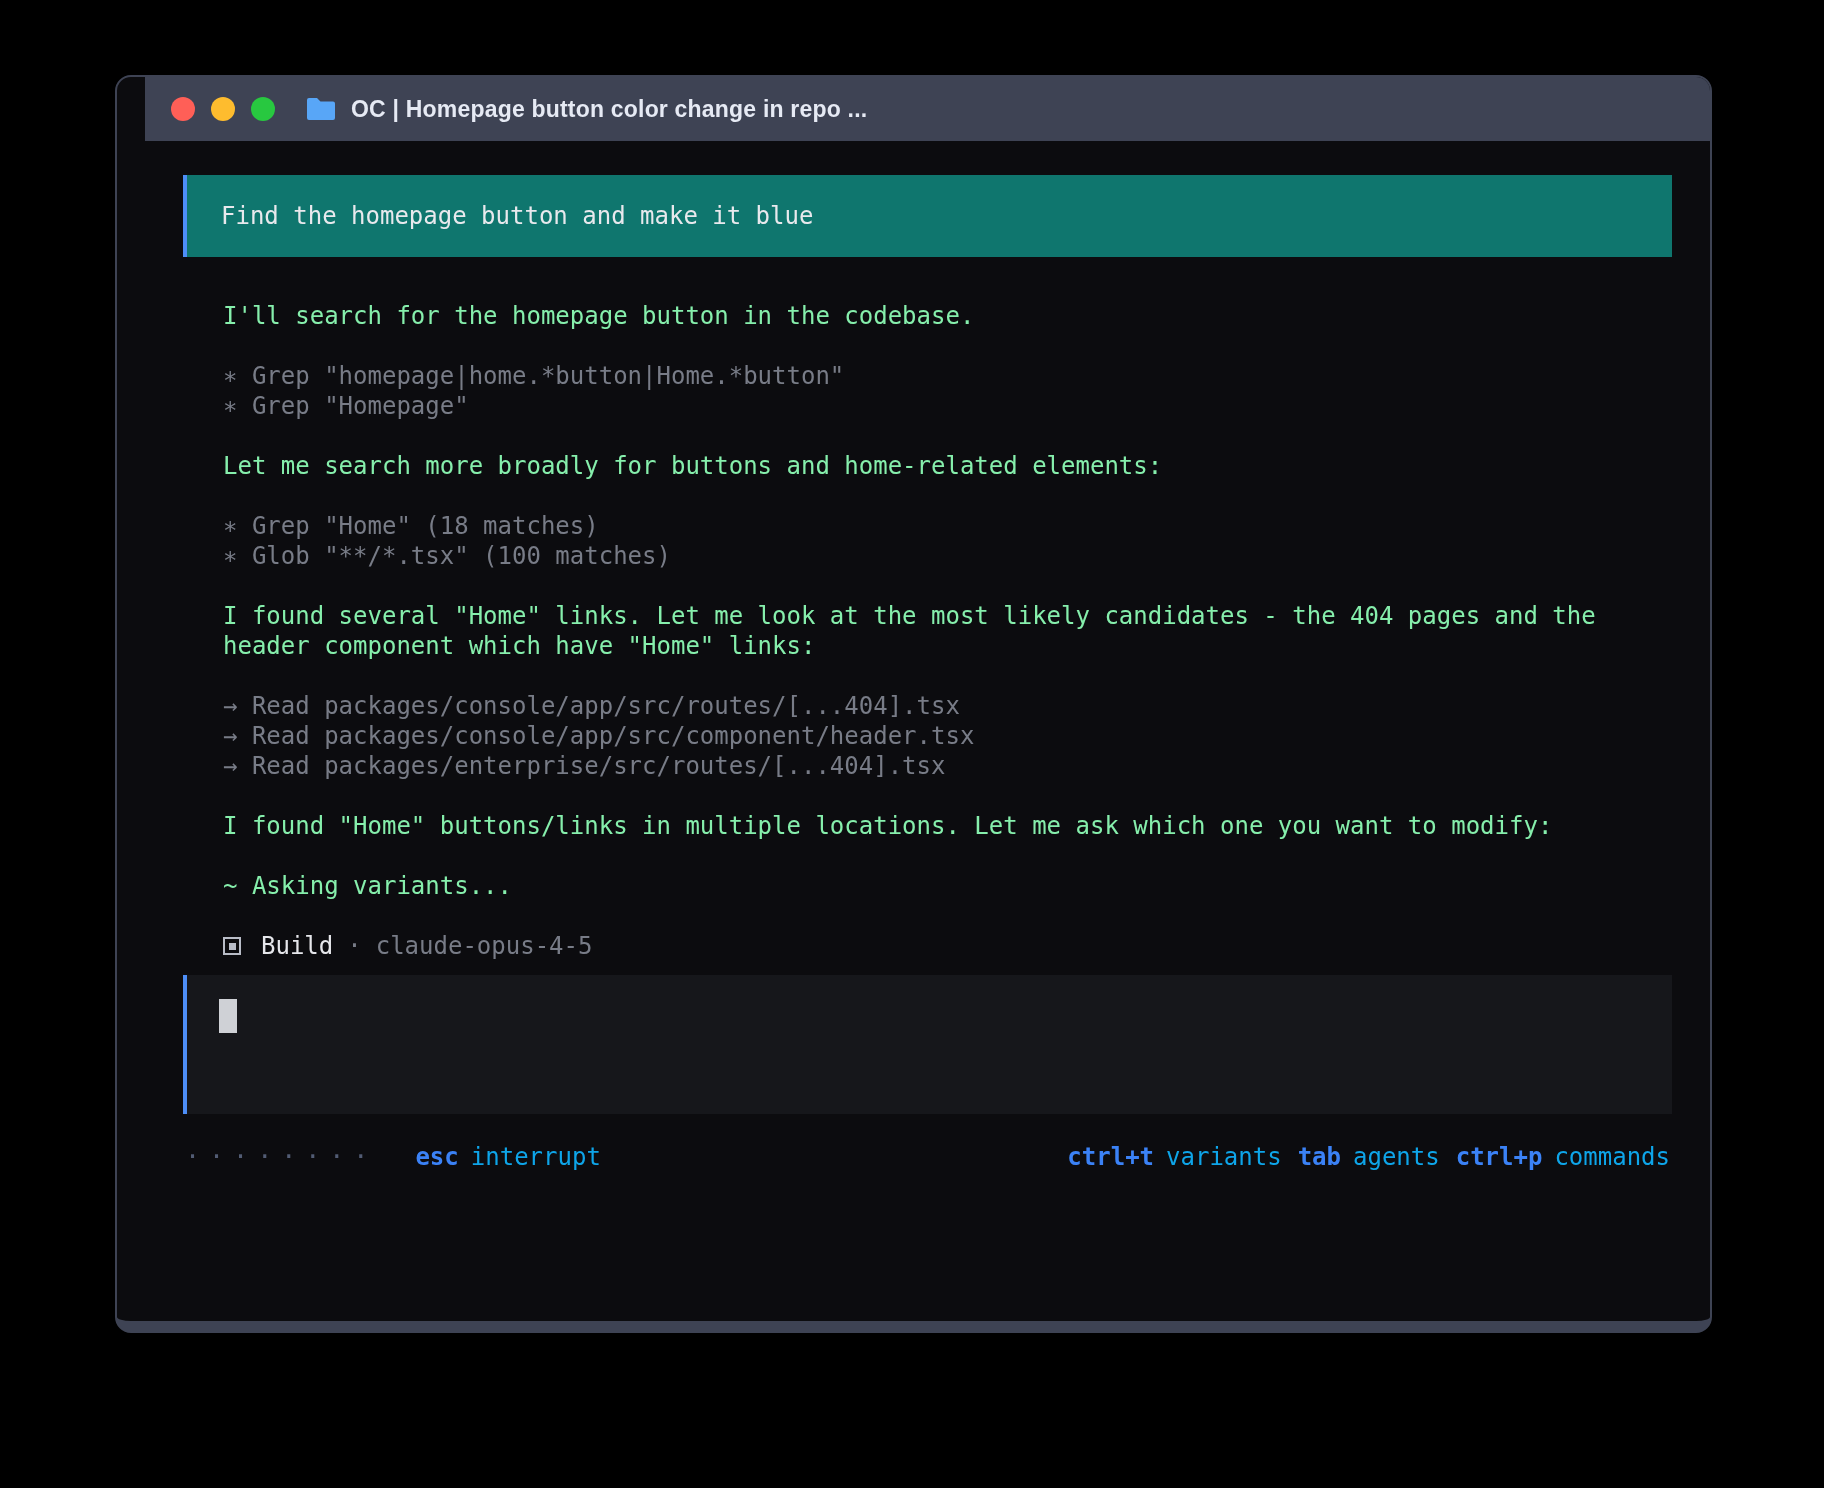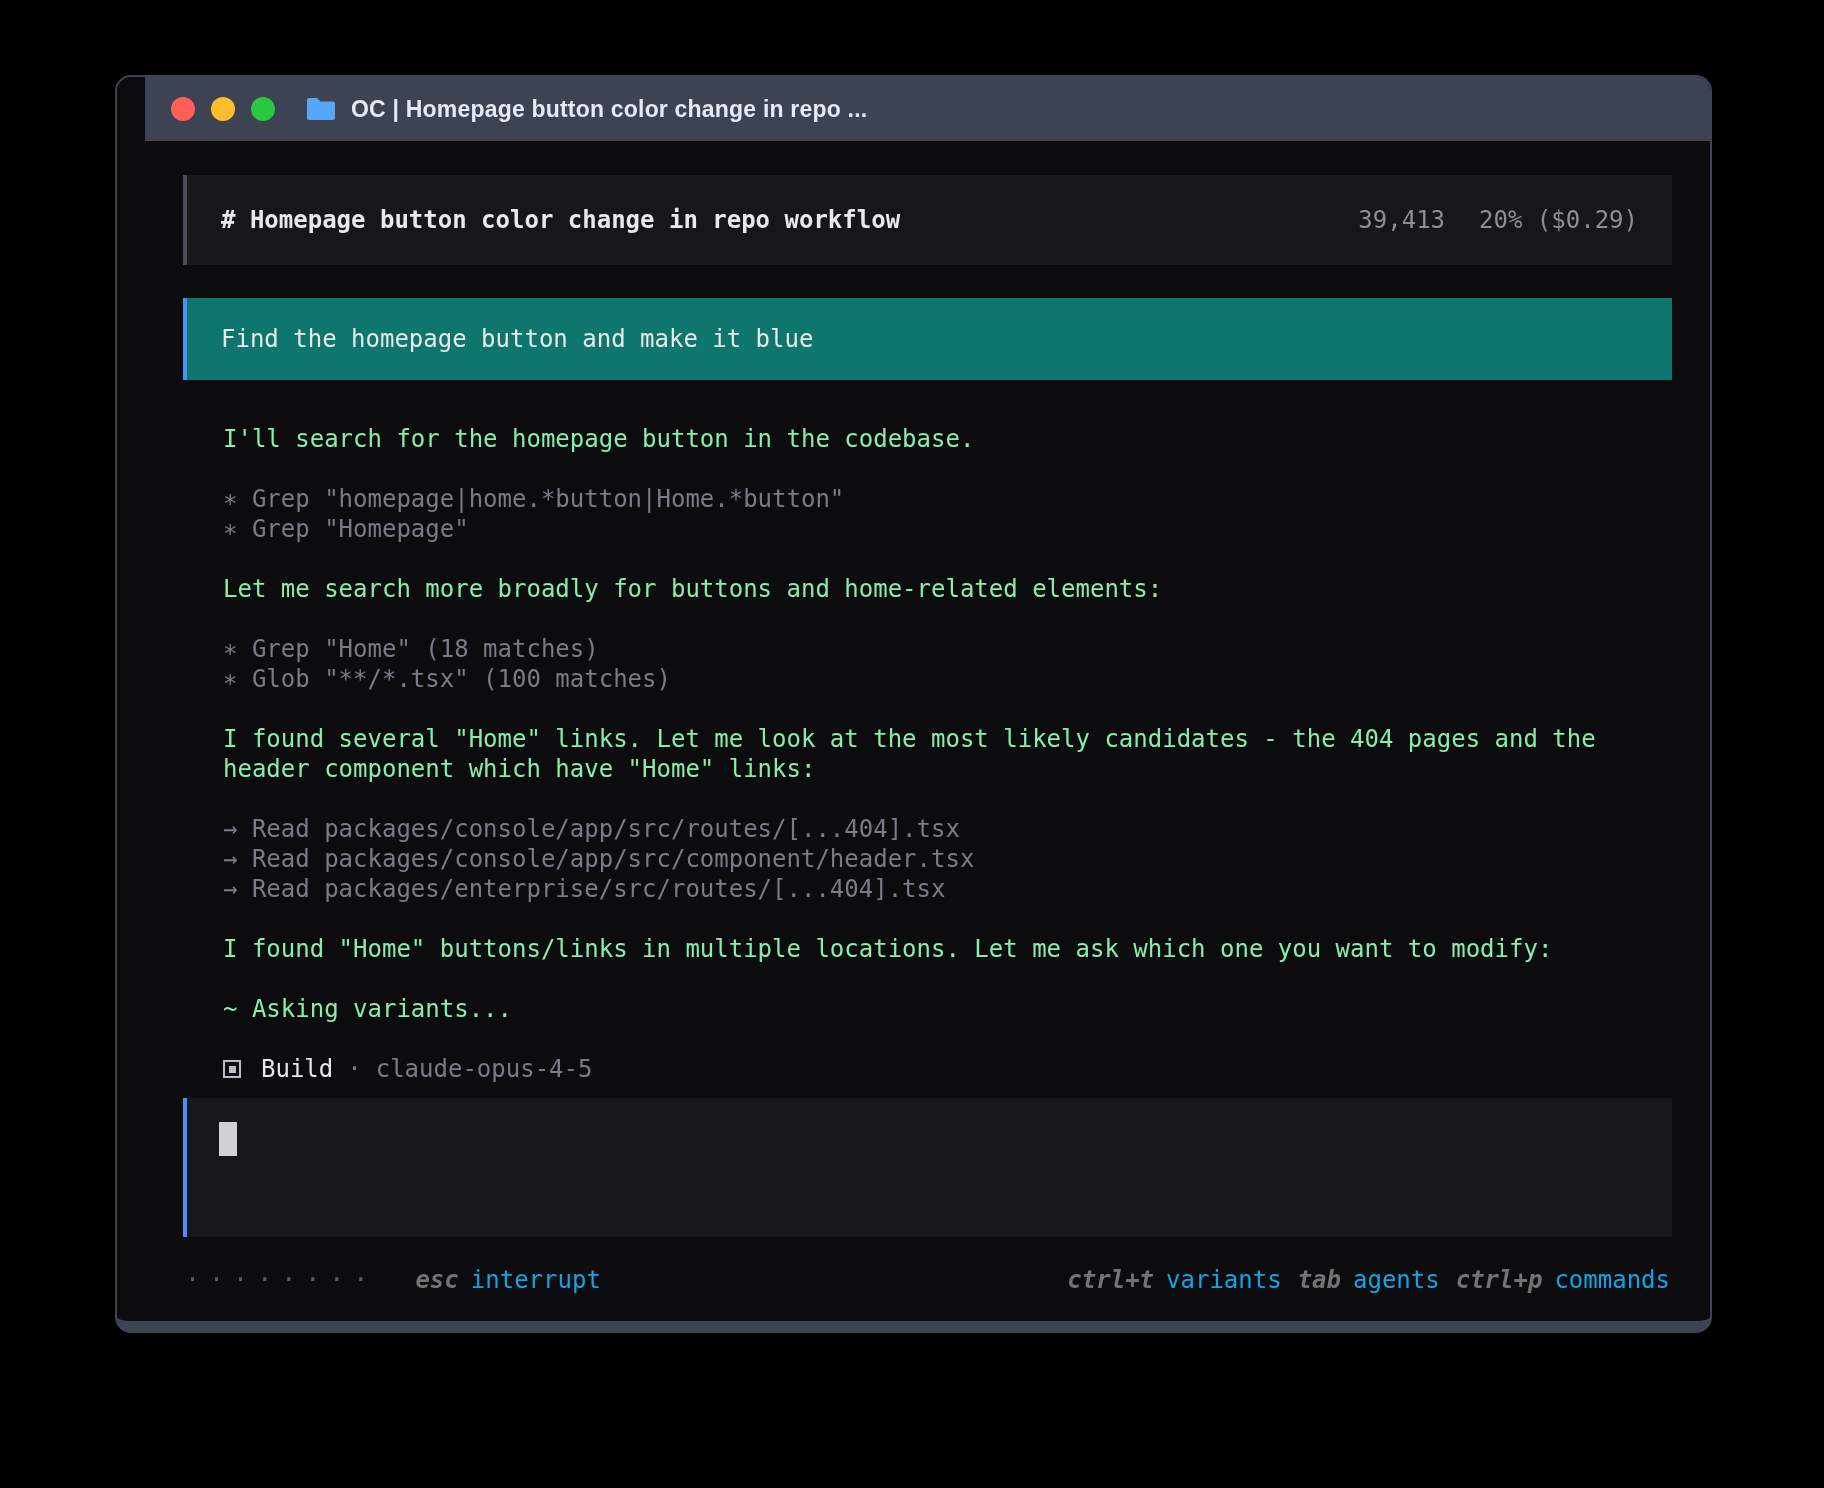--- a/index.html
+++ b/index.html
@@ -76,21 +76,21 @@
   .mode-label { color:#5b9bf5; }
   .model-name { color:#e6e7eb; margin-left:30px; }
   .provider-name { color:#7a7e89; margin-left:14px; }
 
   .status-bar {
     margin-top:28px; display:flex; align-items:center; justify-content:space-between;
     font-size:24px; line-height:30px; padding:0 2px;
   }
   .status-left { display:flex; align-items:center; }
   .spinner { color:#525c74; letter-spacing:9px; margin-right:38px; font-size:25px; }
-  .sb-key { color:#737373; font-weight:bold;font-style:italic; }
+  .sb-key { color:#3b82f6; font-weight:bold; }
   .sb-label { color:#0ea5e9; margin-left:12px; }
   .status-right { display:flex; align-items:center; gap:16px; }
   .shortcut { display:flex; align-items:center; }
 </style>
 </head>
 <body>
 
 <div class="window">
 
   <div class="titlebar">
@@ -100,27 +100,20 @@
     <div class="folder">
       <svg width="32" height="26" viewBox="0 0 32 26">
         <path d="M2 4 a2 2 0 0 1 2-2 h8 l3.5 3.5 H28 a2 2 0 0 1 2 2 V22 a2 2 0 0 1 -2 2 H4 a2 2 0 0 1 -2-2 Z" fill="#58a6f7"></path>
       </svg>
     </div>
     <div class="win-title">OC | Homepage button color change in repo ...</div>
   </div>
 
   <div class="content">
 
-    <div class="block session-header">
-      <div class="session-title"># Homepage button color change in repo workflow</div>
-      <div class="session-stats">
-        <span>39,413</span>
-        <span>20% ($0.29)</span>
-      </div>
-    </div>
 
     <div class="block user-block">
       <span>Find the homepage button and make it blue</span>
     </div>
 
     <div class="transcript">
       <div class="t-line text">I'll search for the homepage button in the codebase.</div>
       <div class="t-line tool gap">∗ Grep "homepage|home.*button|Home.*button"</div>
       <div class="t-line tool">∗ Grep "Homepage"</div>
       <div class="t-line text gap">Let me search more broadly for buttons and home-related elements:</div>

